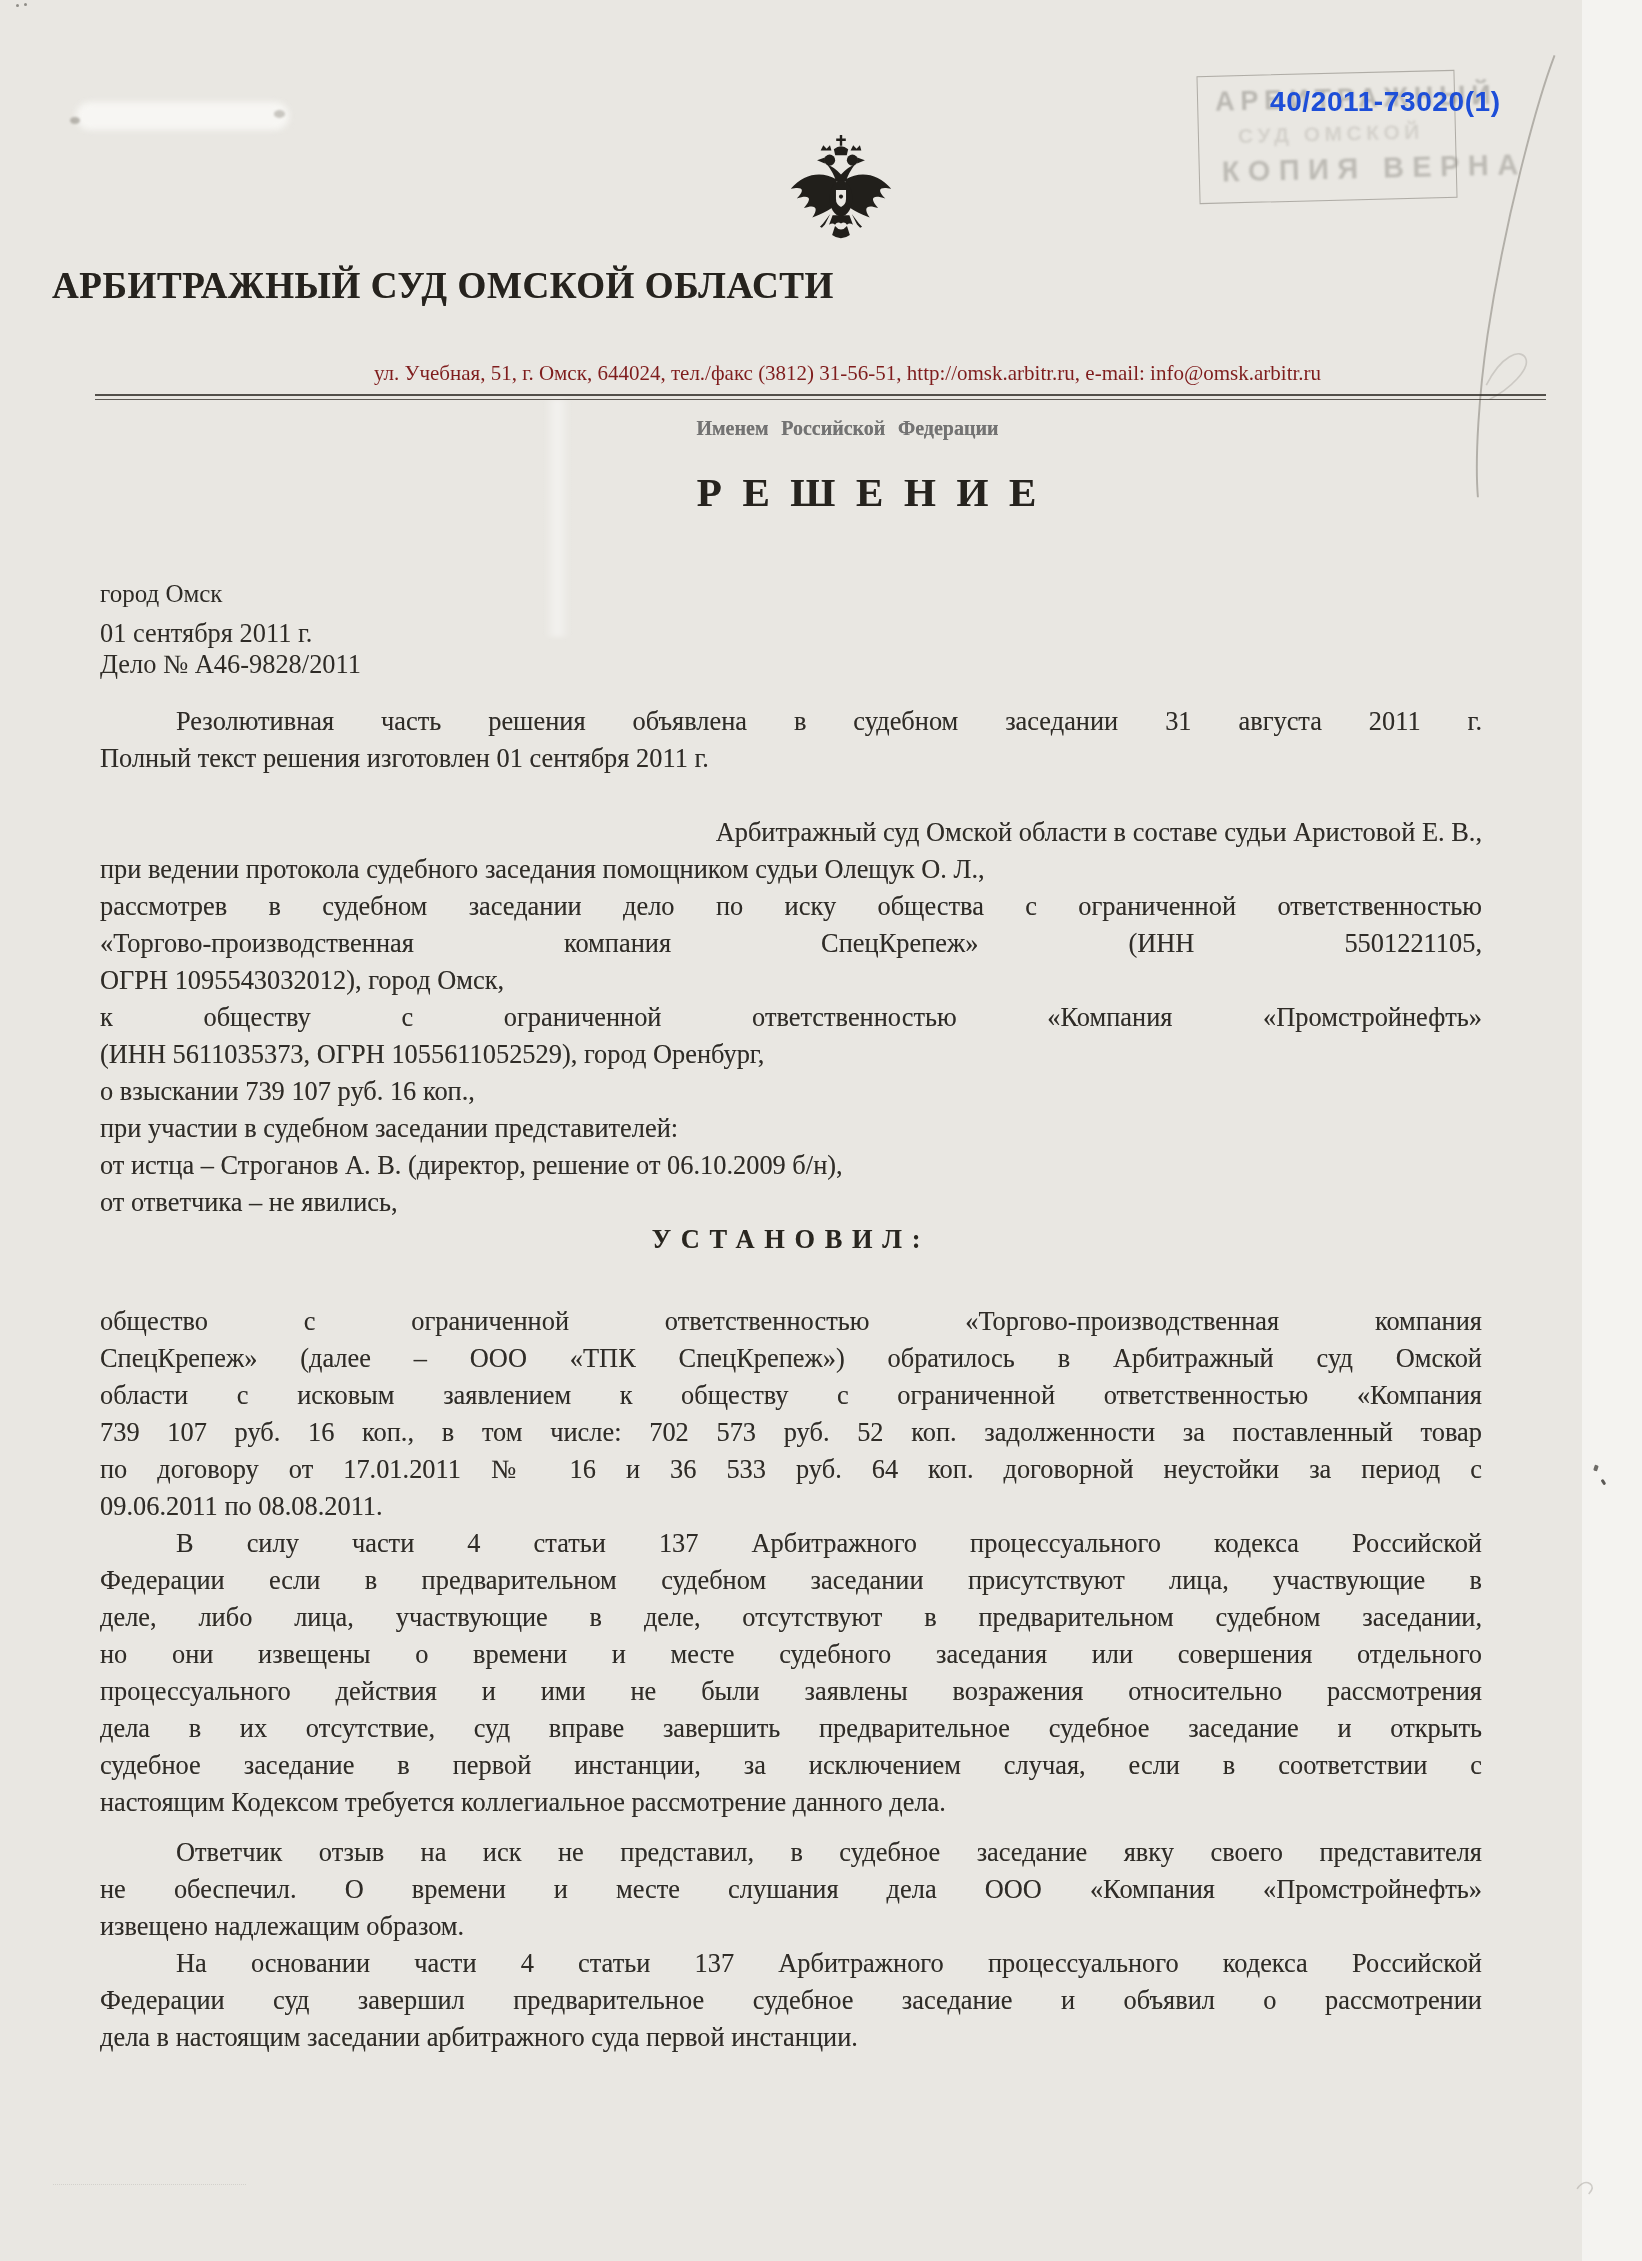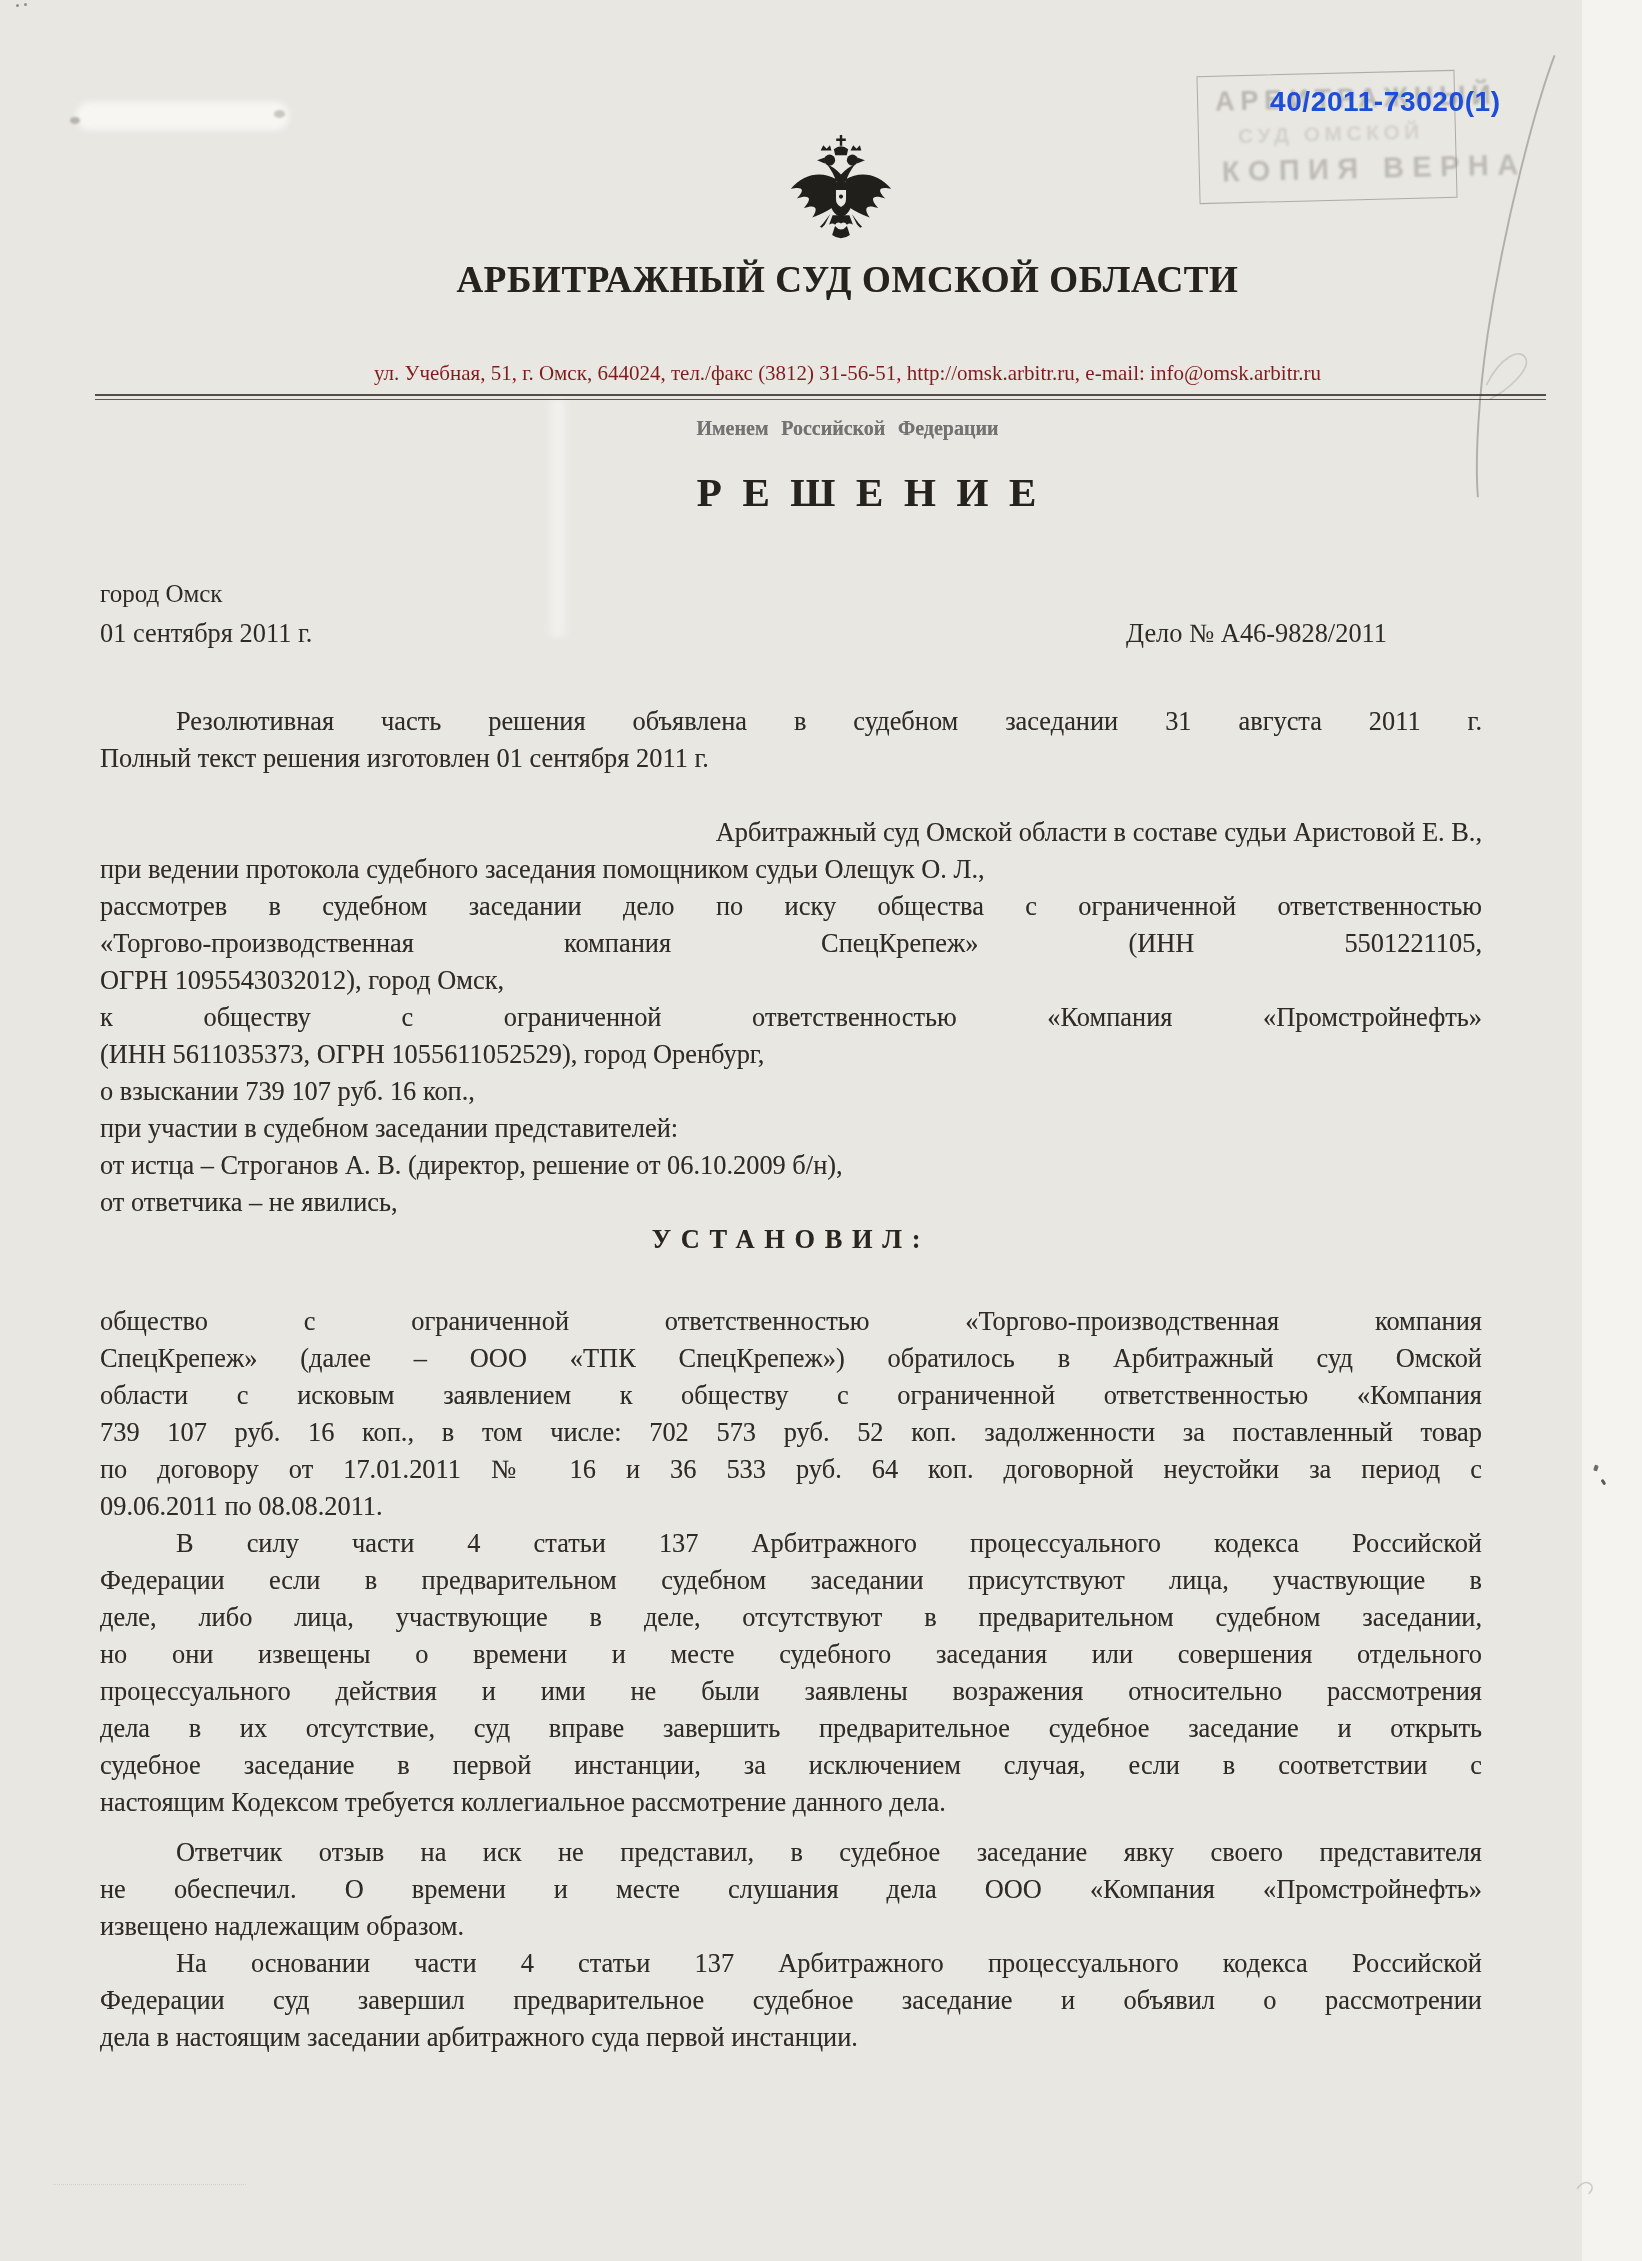--- a/index.html
+++ b/index.html
@@ -37,37 +37,37 @@
     letter-spacing:5.8px;color:rgba(120,117,109,.42);filter:blur(1px);white-space:nowrap;}
   .copy-stamp .l2{position:absolute;left:39px;top:48px;font-size:21px;font-weight:bold;
     letter-spacing:4.5px;color:rgba(130,127,119,.22);filter:blur(1.2px);white-space:nowrap;}
   .copy-stamp .l3{position:absolute;left:22px;top:79px;font-size:29px;font-weight:bold;
     letter-spacing:8.4px;color:rgba(118,115,107,.38);filter:blur(0.9px);white-space:nowrap;}
   .case-code{position:absolute;left:1270px;top:86px;
     font-family:"Liberation Sans", sans-serif;font-size:28px;font-weight:bold;
     color:#1d4ed8;letter-spacing:0.6px;white-space:nowrap;}
   
   .emblem{position:absolute;left:781px;top:135px;width:120px;height:134px;}
-  .court-name{position:absolute;left:52px;top:258px;width:1591px;text-align:center;
+  .court-name{position:absolute;left:52px;top:264px;width:1591px;text-align:left;
     font-size:37px;font-weight:bold;color:#26231e;letter-spacing:0.6px;
     text-shadow:0 0 0.6px rgba(40,38,34,.5);white-space:nowrap;}
   .court-address{position:absolute;left:52px;top:361px;width:1591px;text-align:center;
     font-size:21px;color:#7f1d1d;white-space:nowrap;}
   .header-rule{position:absolute;left:95px;top:394px;width:1451px;height:3.2px;
     border-top:2.6px solid rgba(56,53,48,.85);border-bottom:1.3px solid rgba(56,53,48,.8);}
   .in-the-name{position:absolute;left:52px;top:417px;width:1591px;text-align:center;
     font-size:20px;font-weight:bold;color:#737373;word-spacing:7.7px;
     text-shadow:0 0 0.6px rgba(40,38,34,.45);}
   .decision-title{position:absolute;left:71px;top:468px;width:1591px;text-align:center;
     font-size:41px;font-weight:bold;color:#26231e;letter-spacing:20.6px;text-indent:20.6px;
     text-shadow:0 0 0.6px rgba(40,38,34,.5);}
   
   .city-line{position:absolute;left:100px;top:580px;font-size:25px;}
   .date-row{position:absolute;left:100px;top:618px;width:1382px;display:flex;
-    justify-content:space-between;font-size:26.4px;}
+    justify-content:space-between;font-size:26.4px;flex-direction:column;}
   .date-row .case-no{margin-right:95px;}
   
   .doc-body{position:absolute;left:100px;top:703px;width:1382px;
     font-size:26.4px;color:#2f2c27;text-shadow:0 0 0.6px rgba(45,43,39,.35);}
   .doc-line{line-height:37px;height:37px;text-align:left;overflow:visible;white-space:normal;}
   .doc-line.j{text-align:justify;}
   .doc-line.j::after{content:"";display:inline-block;width:100%;height:0;}
   .doc-line.ind{text-indent:76px;}
   .doc-line.heading{text-align:center;font-weight:bold;letter-spacing:9.7px;
     margin-bottom:45px;color:#29261f;}

